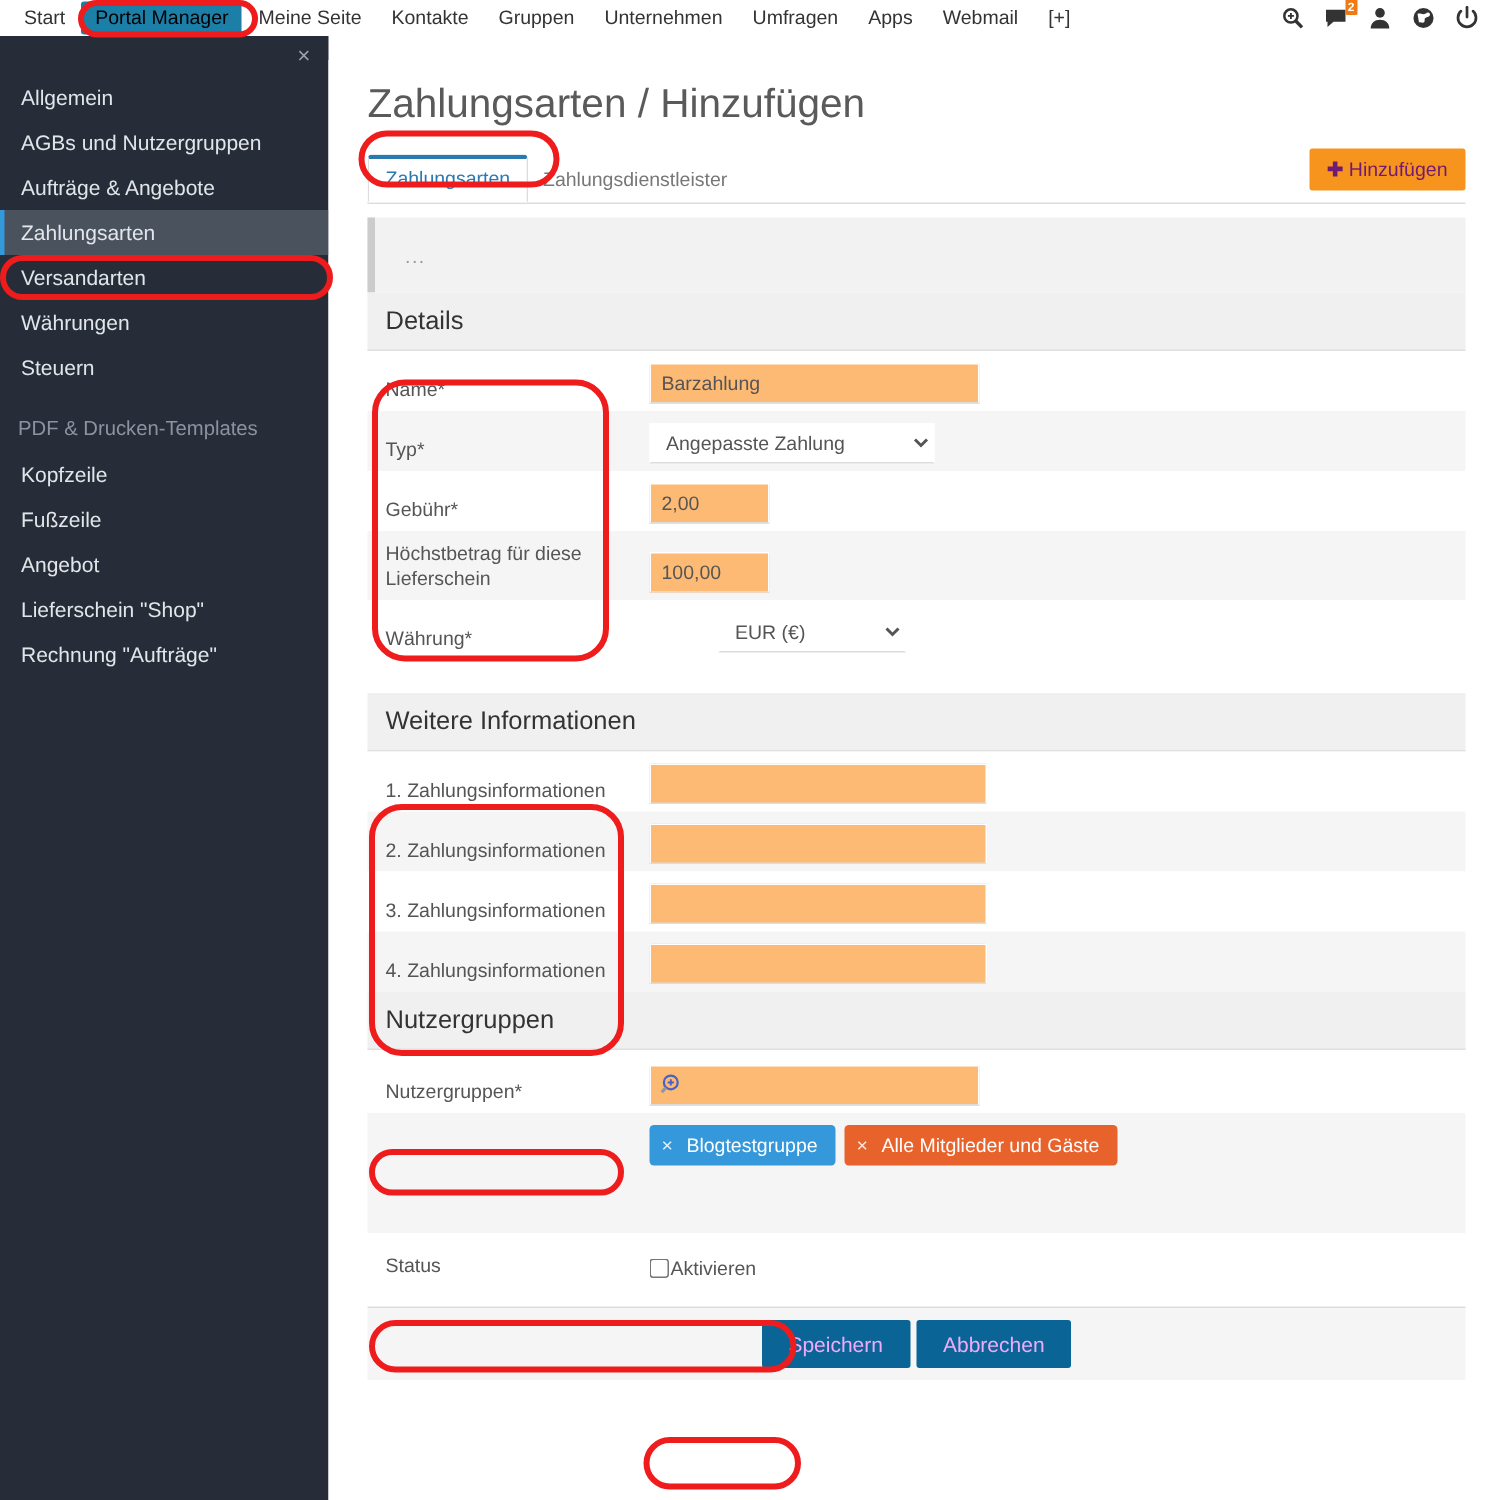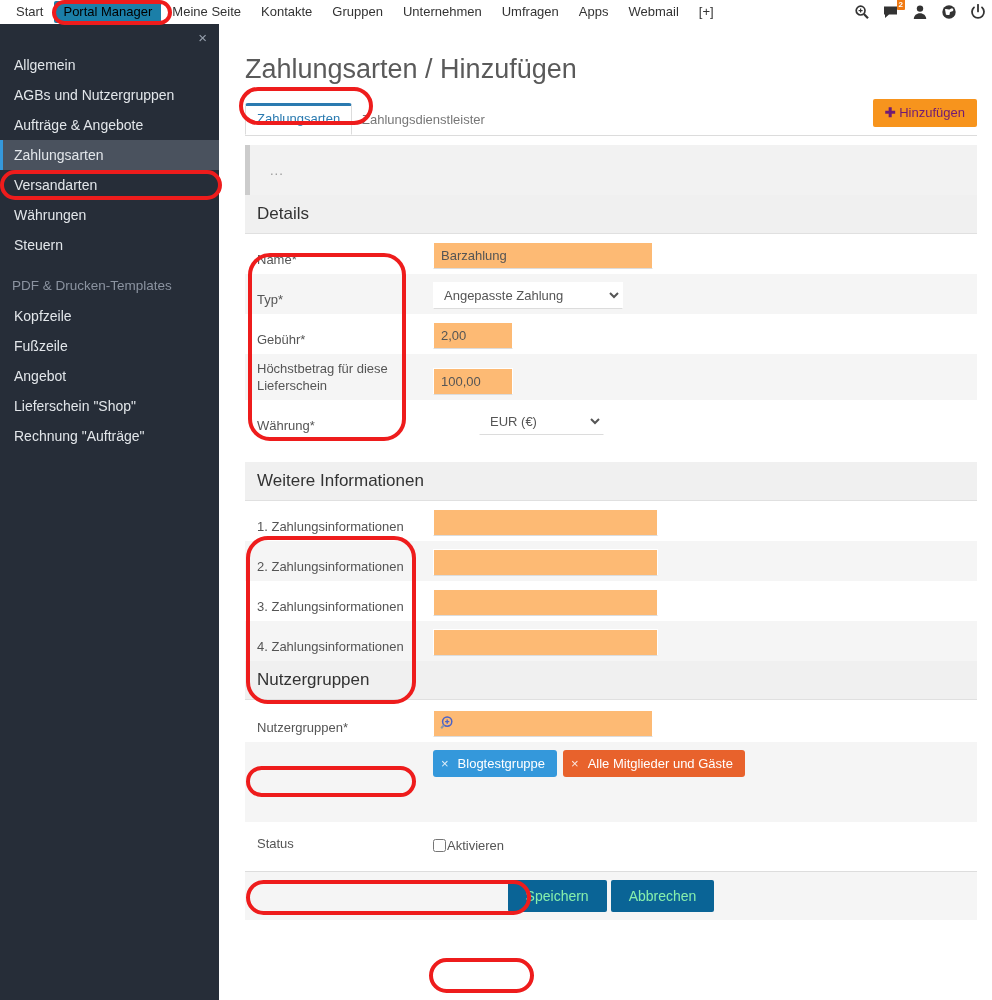--- a/index.html
+++ b/index.html
@@ -185,21 +185,21 @@
     margin: 13px 0 0 26px; width: 732px;
     border-top: 1px solid #dddddd;
   }
   #footer-bar {
     margin-left: 26px; width: 732px; height: 48px;
     background: #f5f5f5;
     display: flex; align-items: center; justify-content: center;
     gap: 4px;
   }
   .btn-primary {
-    background: #0a6496; color: #86efac; border: none;
+    background: #0a6496; color: #f0abfc; border: none;
     font-size: 14px; padding: 8px 18px; border-radius: 2px;
     cursor: pointer; font-family: "Liberation Sans", sans-serif;
   }
 
   
   .ring {
     position: absolute; border: 4px solid #ee1c1c;
     border-radius: 22px; pointer-events: none; z-index: 50;
   }
 </style>

